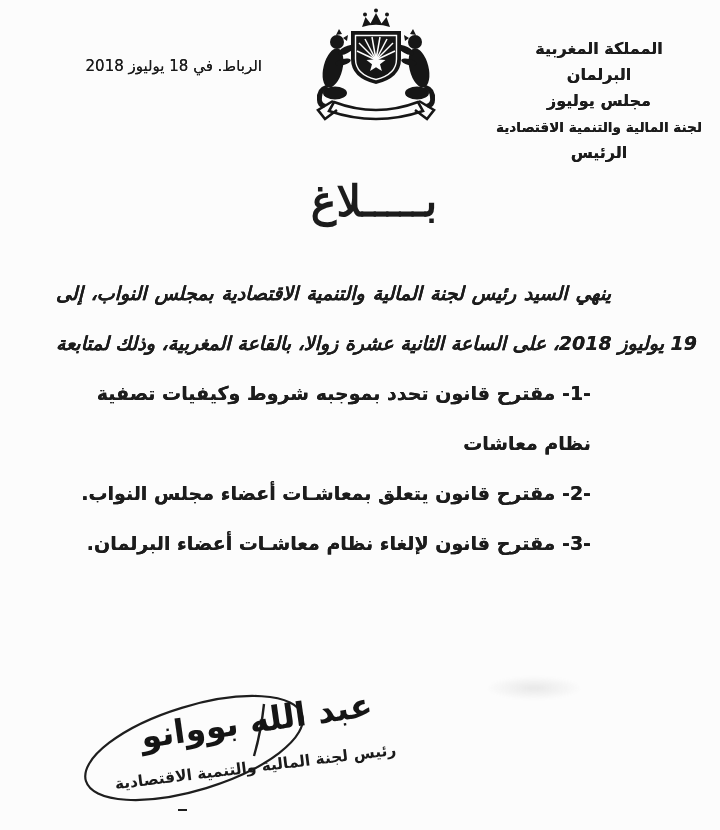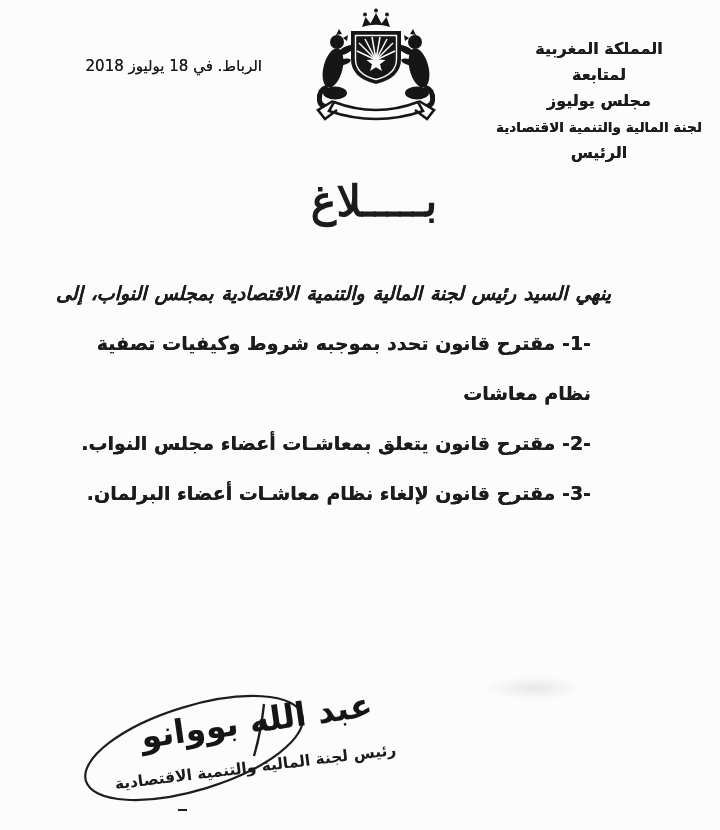--- a/index.html
+++ b/index.html
@@ -107,30 +107,31 @@
 
     <g fill="none" stroke="#161616" stroke-width="2.6">
       <path d="M28 96 q42 16 84 0 l5 9 q-47 16 -94 0 z"></path>
       <path d="M27 95 l-15 9 7 9 12 -9"></path>
       <path d="M113 95 l15 9 -7 9 -12 -9"></path>
     </g>
   </svg>
 
   <div class="org">
     <div>المملكة المغربية</div>
-    <div>لمتابعة</div>
+    <div>البرلمان</div>
     <div>مجلس يوليوز</div>
     <div>لجنة المالية والتنمية الاقتصادية</div>
     <div>الرئيس</div>
   </div>
 
   <h1 class="title">بـــــلاغ</h1>
 
   <div class="body">
     <div class="line just indent">ينهي السيد رئيس لجنة المالية والتنمية الاقتصادية بمجلس النواب، إلى</div>
+    <div class="line just">19 يوليوز 2018، على الساعة الثانية عشرة زوالا، بالقاعة المغربية، وذلك لمتابعة</div>
     <div class="line item">-1- مقترح قانون تحدد بموجبه شروط وكيفيات تصفية نظام معاشات</div>
     <div class="line item">-2- مقترح قانون يتعلق بمعاشـات أعضاء مجلس النواب.</div>
     <div class="line item">-3- مقترح قانون لإلغاء نظام معاشـات أعضاء البرلمان.</div>
   </div>
 
   <svg class="signature" width="392" height="155" viewBox="0 0 392 155" aria-hidden="true">
     <ellipse cx="116" cy="78" rx="113" ry="42" transform="rotate(-17 116 78)" fill="none" stroke="#1e1e1e" stroke-width="2.2"></ellipse>
     <path d="M186 34 q-3 28 -10 52" fill="none" stroke="#1e1e1e" stroke-width="2.4"></path>
     <path d="M100 140 h9" stroke="#1e1e1e" stroke-width="2"></path>
     <text class="sig-text" x="180" y="62" text-anchor="middle" font-size="33" font-weight="bold" fill="#151515" transform="rotate(-8 180 62)">عبد الله بووانو</text>

